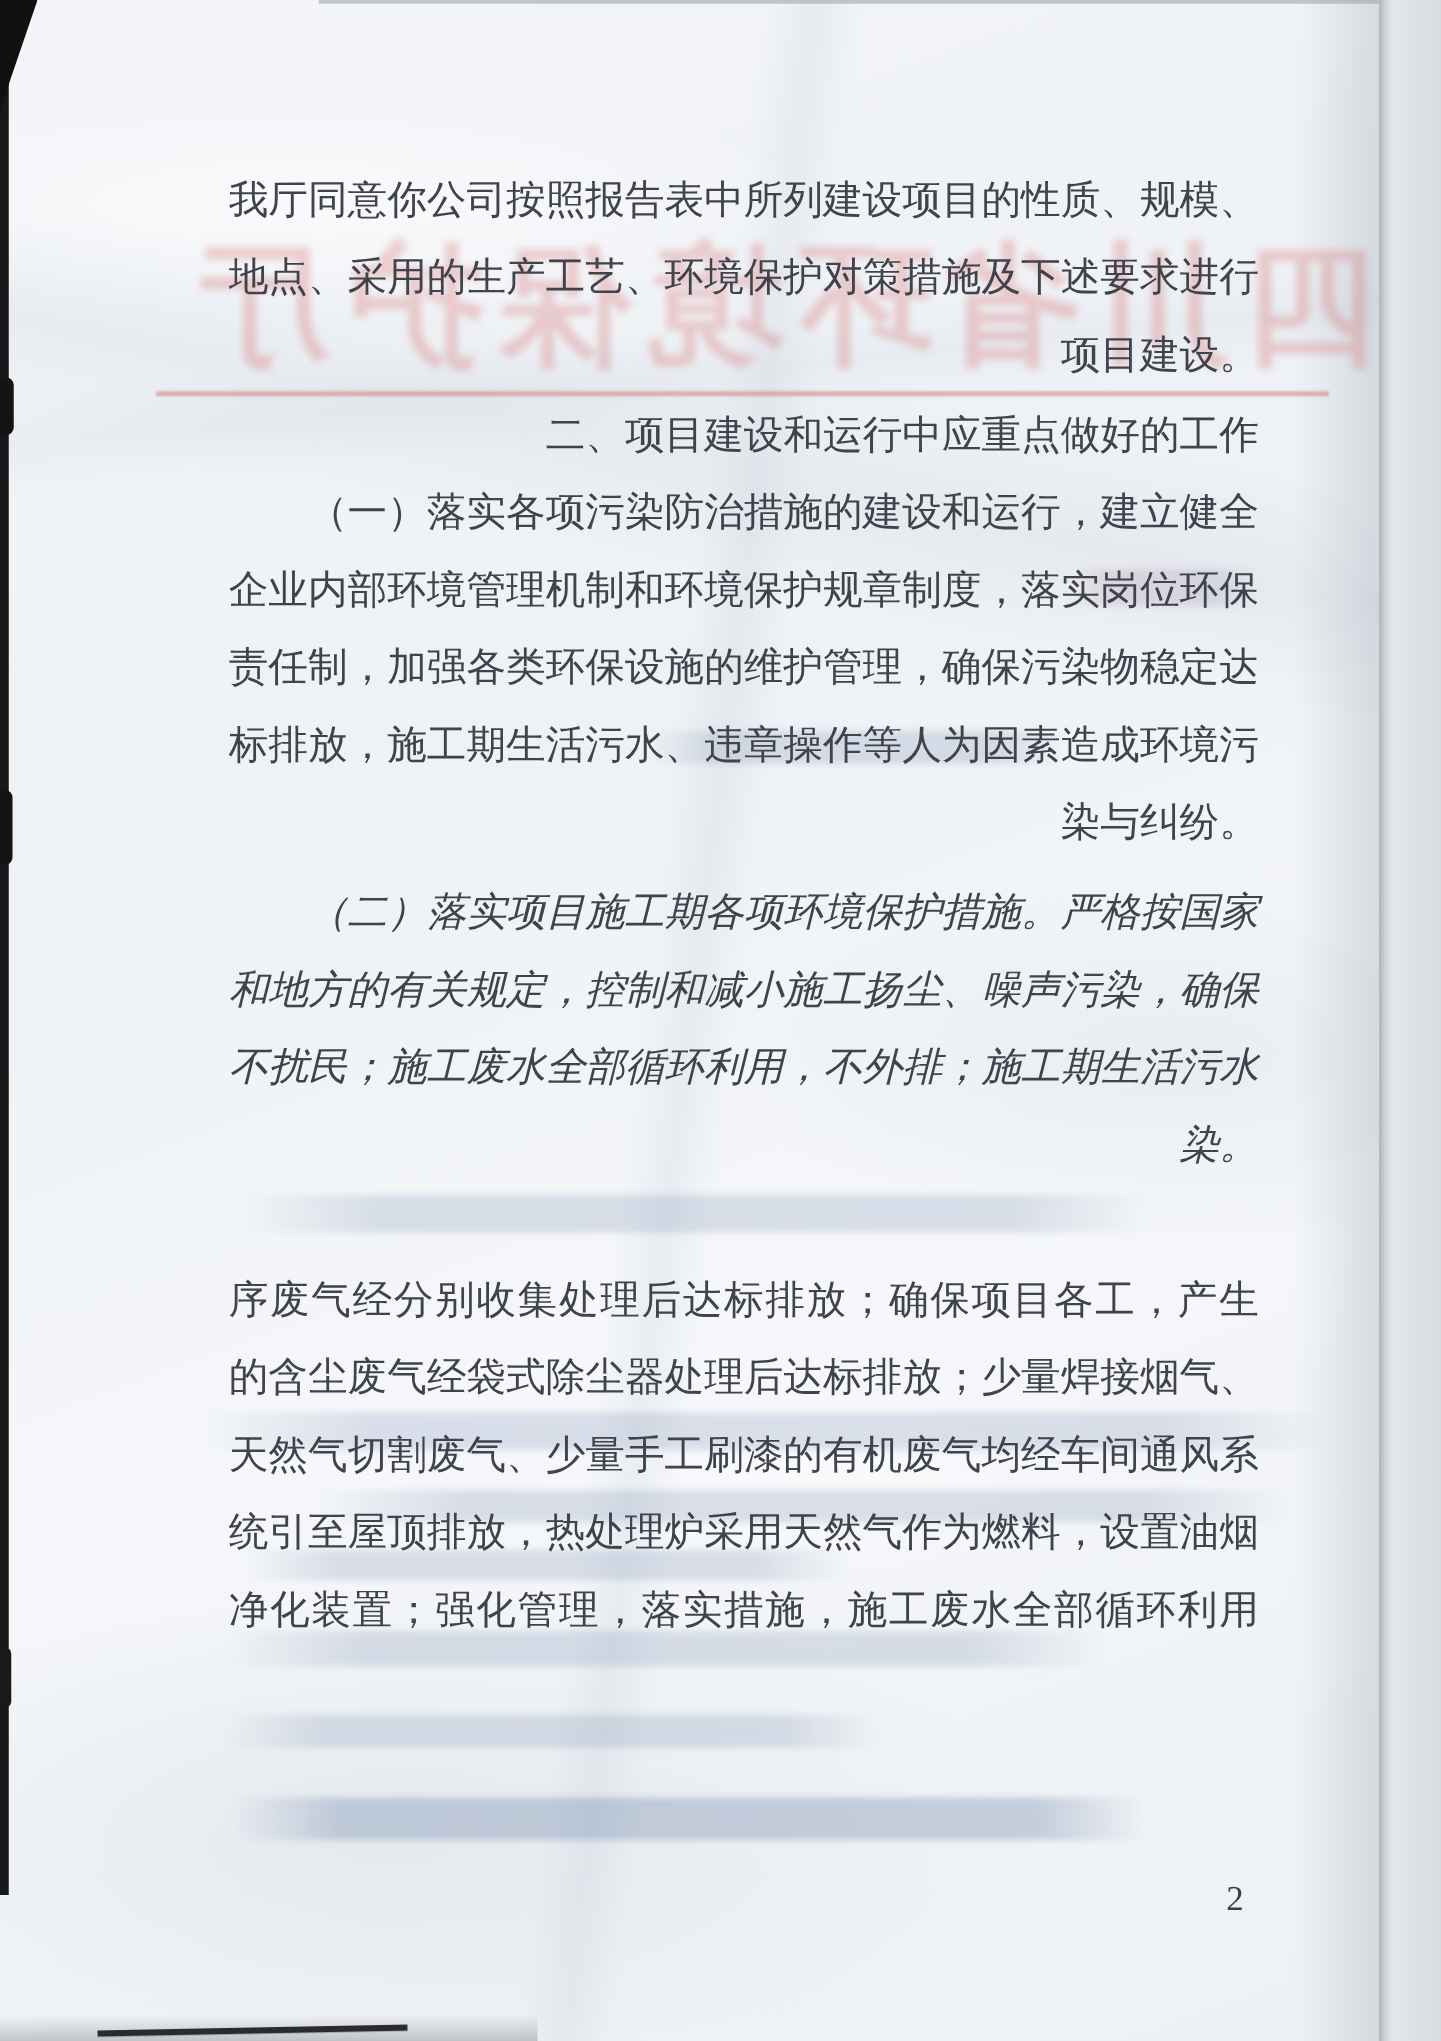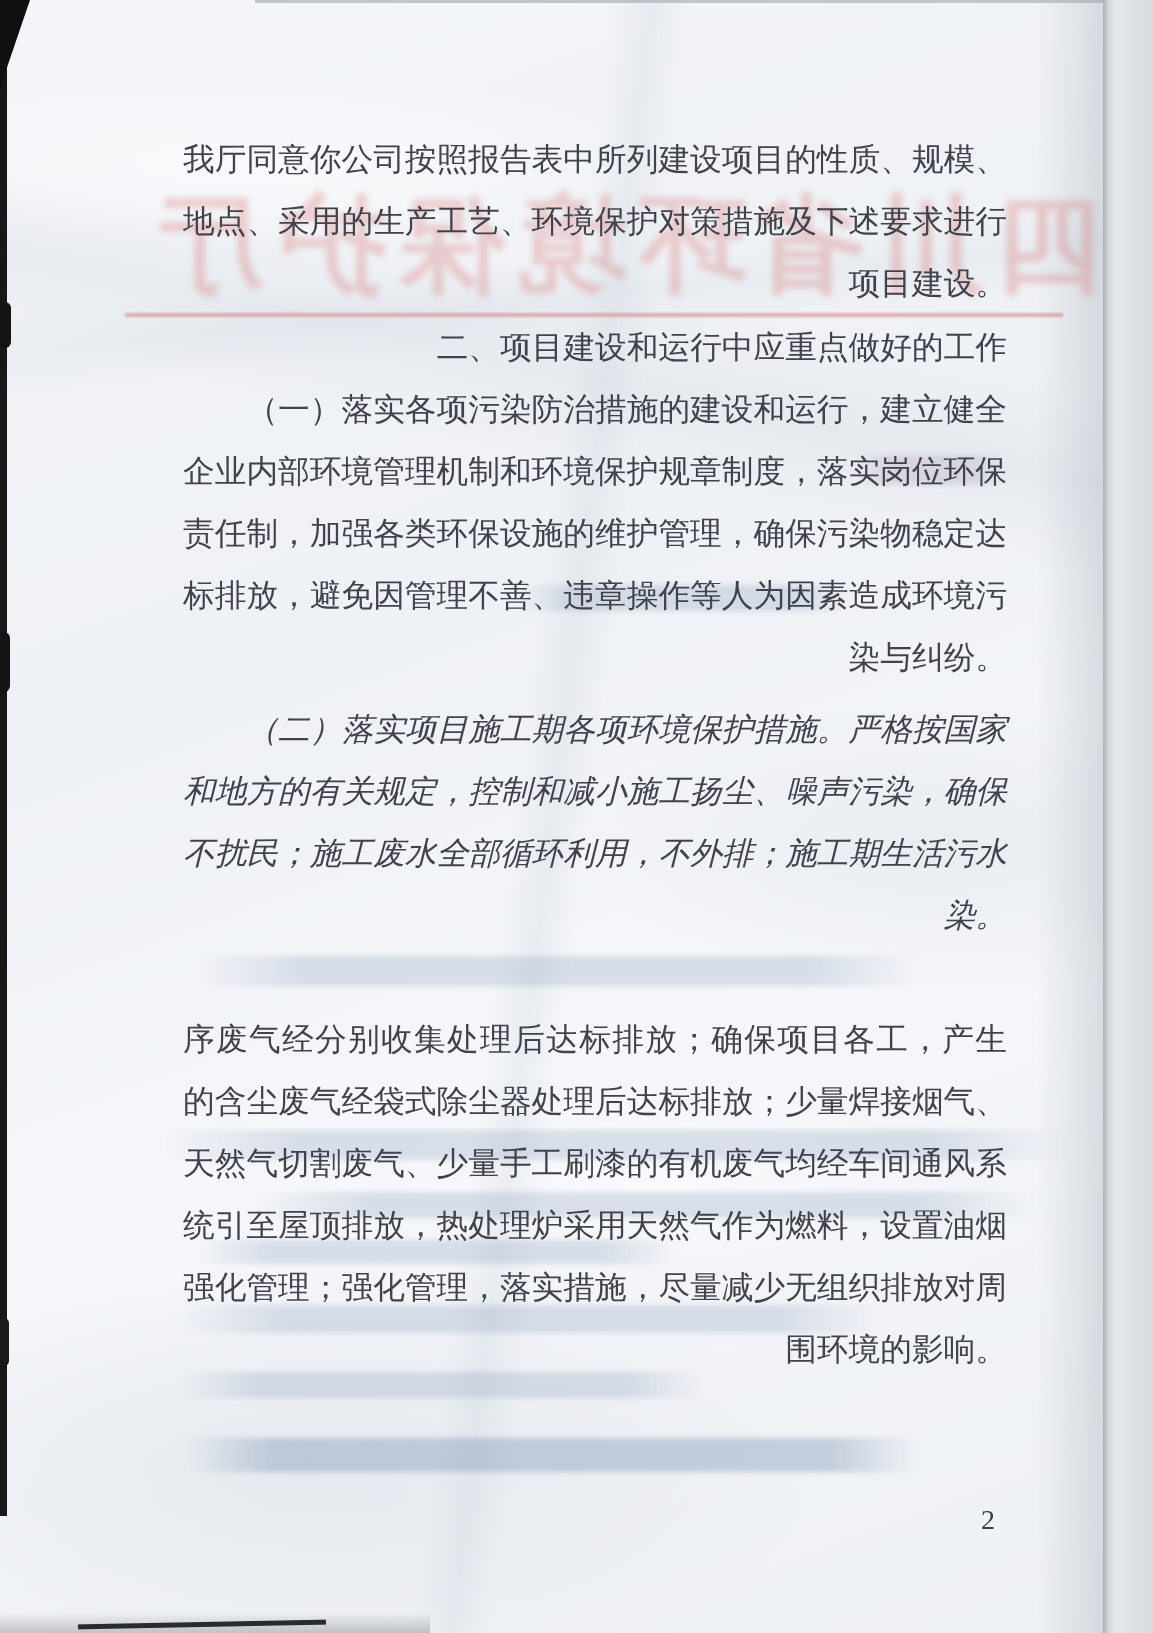--- a/index.html
+++ b/index.html
@@ -118,36 +118,35 @@
         <div class="line just">地点、采用的生产工艺、环境保护对策措施及下述要求进行</div>
         <div class="line">项目建设。</div>
       </div>
       <div class="para" style="top: 317px;">
         <div class="line">　　二、项目建设和运行中应重点做好的工作</div>
       </div>
       <div class="para" style="top: 379px;">
         <div class="line just">　　（一）落实各项污染防治措施的建设和运行，建立健全</div>
         <div class="line just">企业内部环境管理机制和环境保护规章制度，落实岗位环保</div>
         <div class="line just">责任制，加强各类环保设施的维护管理，确保污染物稳定达</div>
-        <div class="line just">标排放，避免因管理不善、违章操作等人为因素造成环境污</div>
+        <div class="line just">标排放，施工期生活污水、违章操作等人为因素造成环境污</div>
         <div class="line">染与纠纷。</div>
       </div>
       <div class="para" style="top: 699px; font-style: italic;">
         <div class="line just">　　（二）落实项目施工期各项环境保护措施。严格按国家</div>
         <div class="line just">和地方的有关规定，控制和减小施工扬尘、噪声污染，确保</div>
         <div class="line just">不扰民；施工废水全部循环利用，不外排；施工期生活污水</div>
         <div class="line">染。</div>
       </div>
       <div class="para" style="top: 1009px;">
         <div class="line just">序废气经分别收集处理后达标排放；确保项目各工，产生</div>
         <div class="line just">的含尘废气经袋式除尘器处理后达标排放；少量焊接烟气、</div>
         <div class="line just">天然气切割废气、少量手工刷漆的有机废气均经车间通风系</div>
         <div class="line just">统引至屋顶排放，热处理炉采用天然气作为燃料，设置油烟</div>
-        <div class="line just">强化管理；强化管理，落实措施，尽量减少无组织排放对周</div>
-        <div class="line">围环境的影响。</div>
+        <div class="line just">净化装置；强化管理，落实措施，施工废水全部循环利用</div>
       </div>
     </div>
 
   <div class="page-number">2</div>
 </div>
 
 <div class="edge-left"></div>
 <div class="edge-corner"></div>
 <div class="edge-blob1"></div>
 <div class="edge-blob2"></div>

